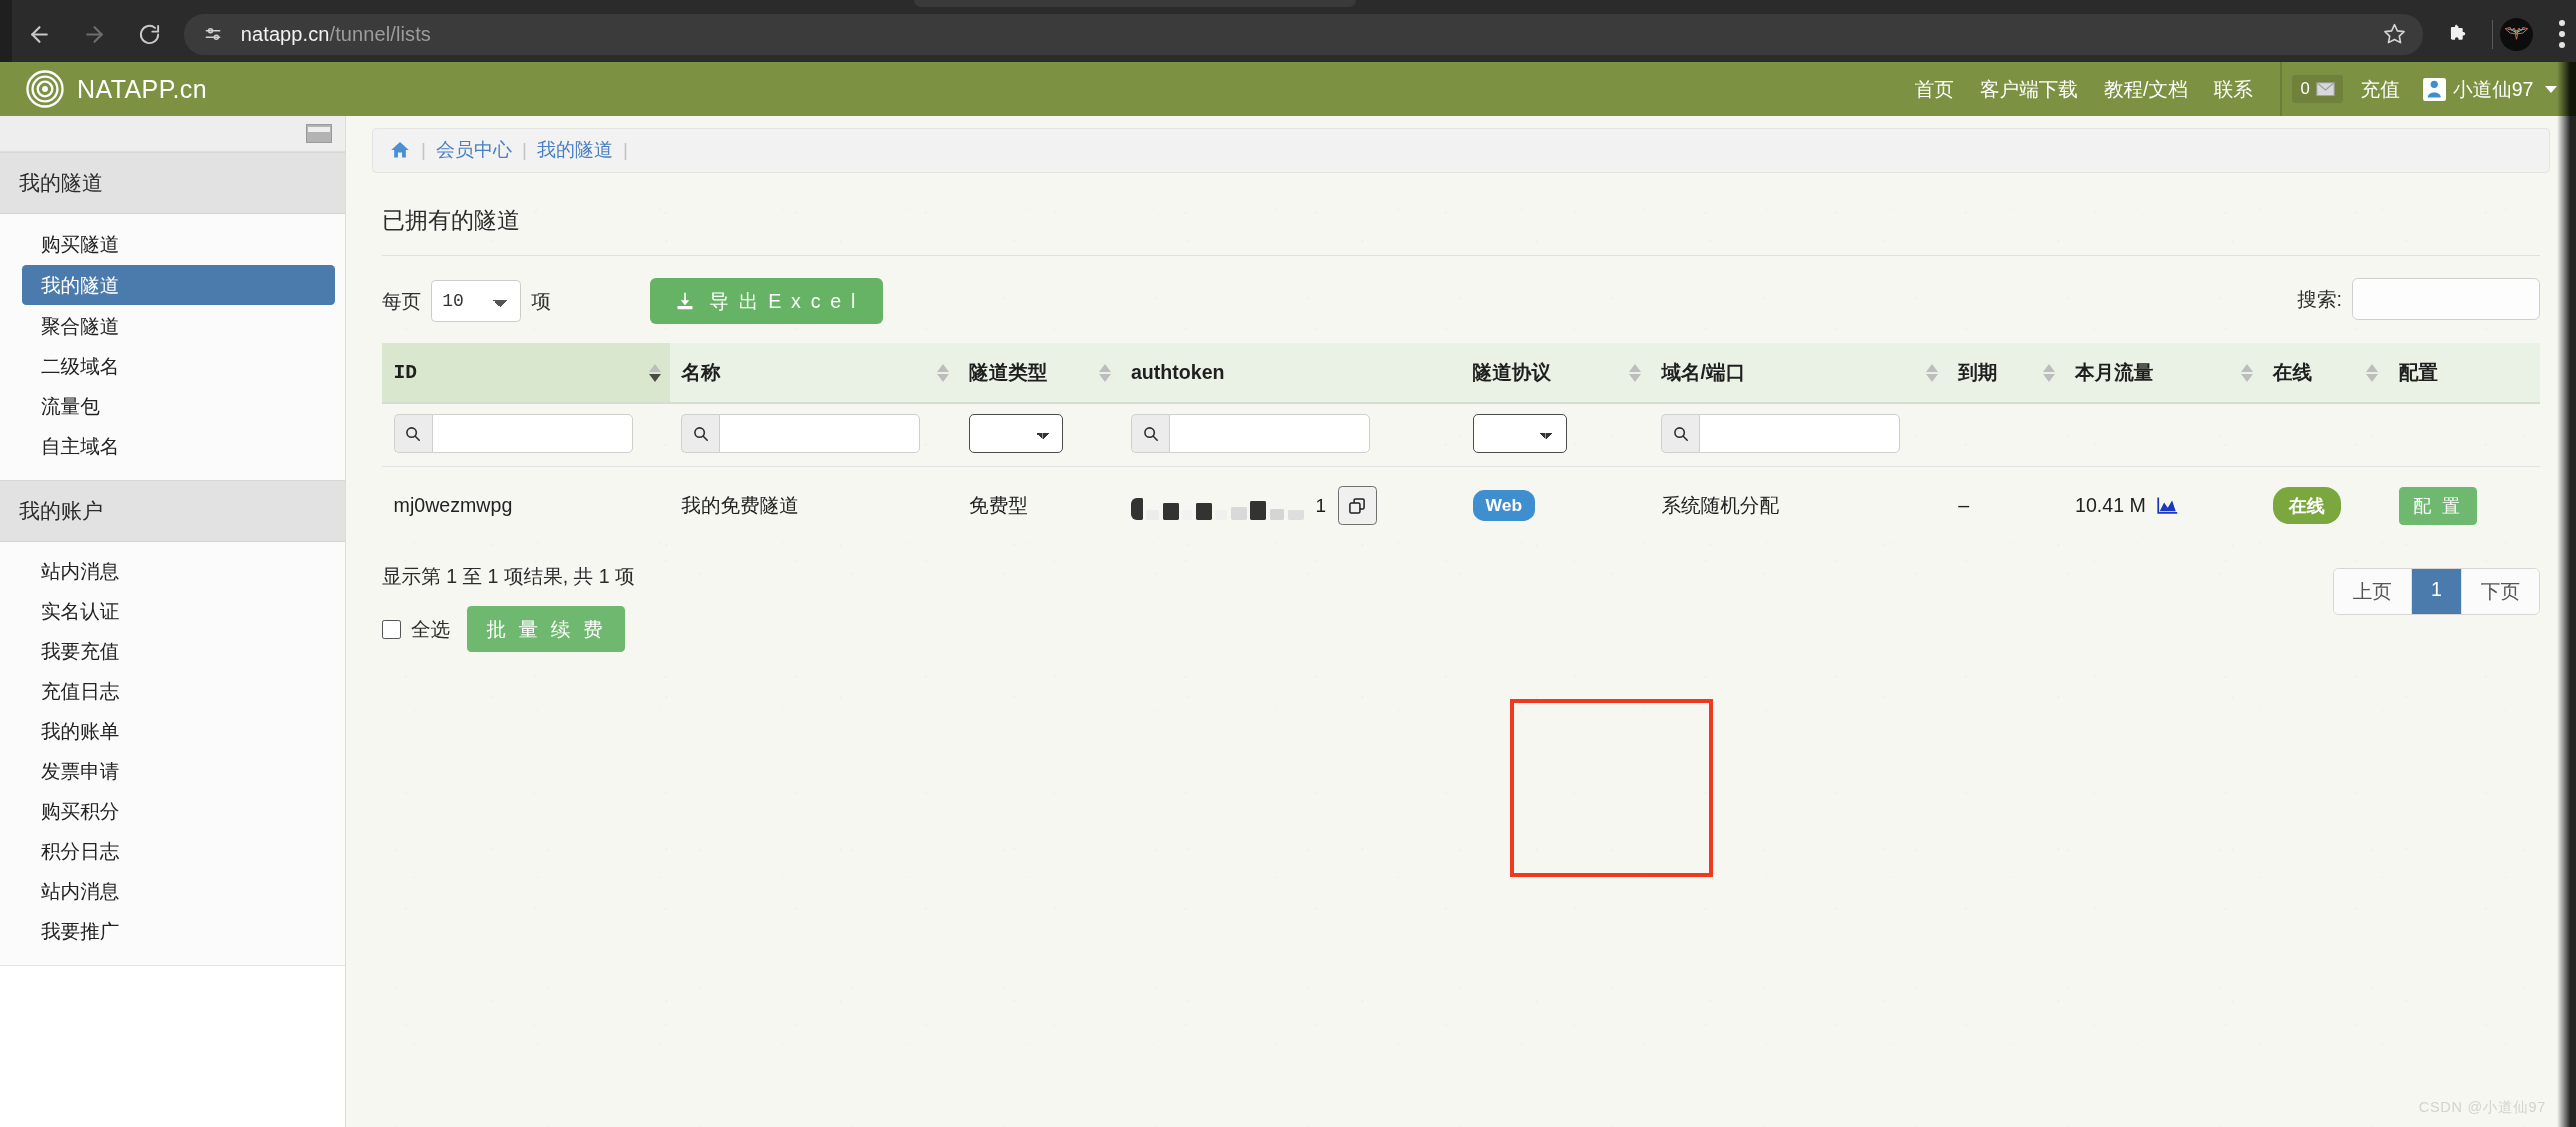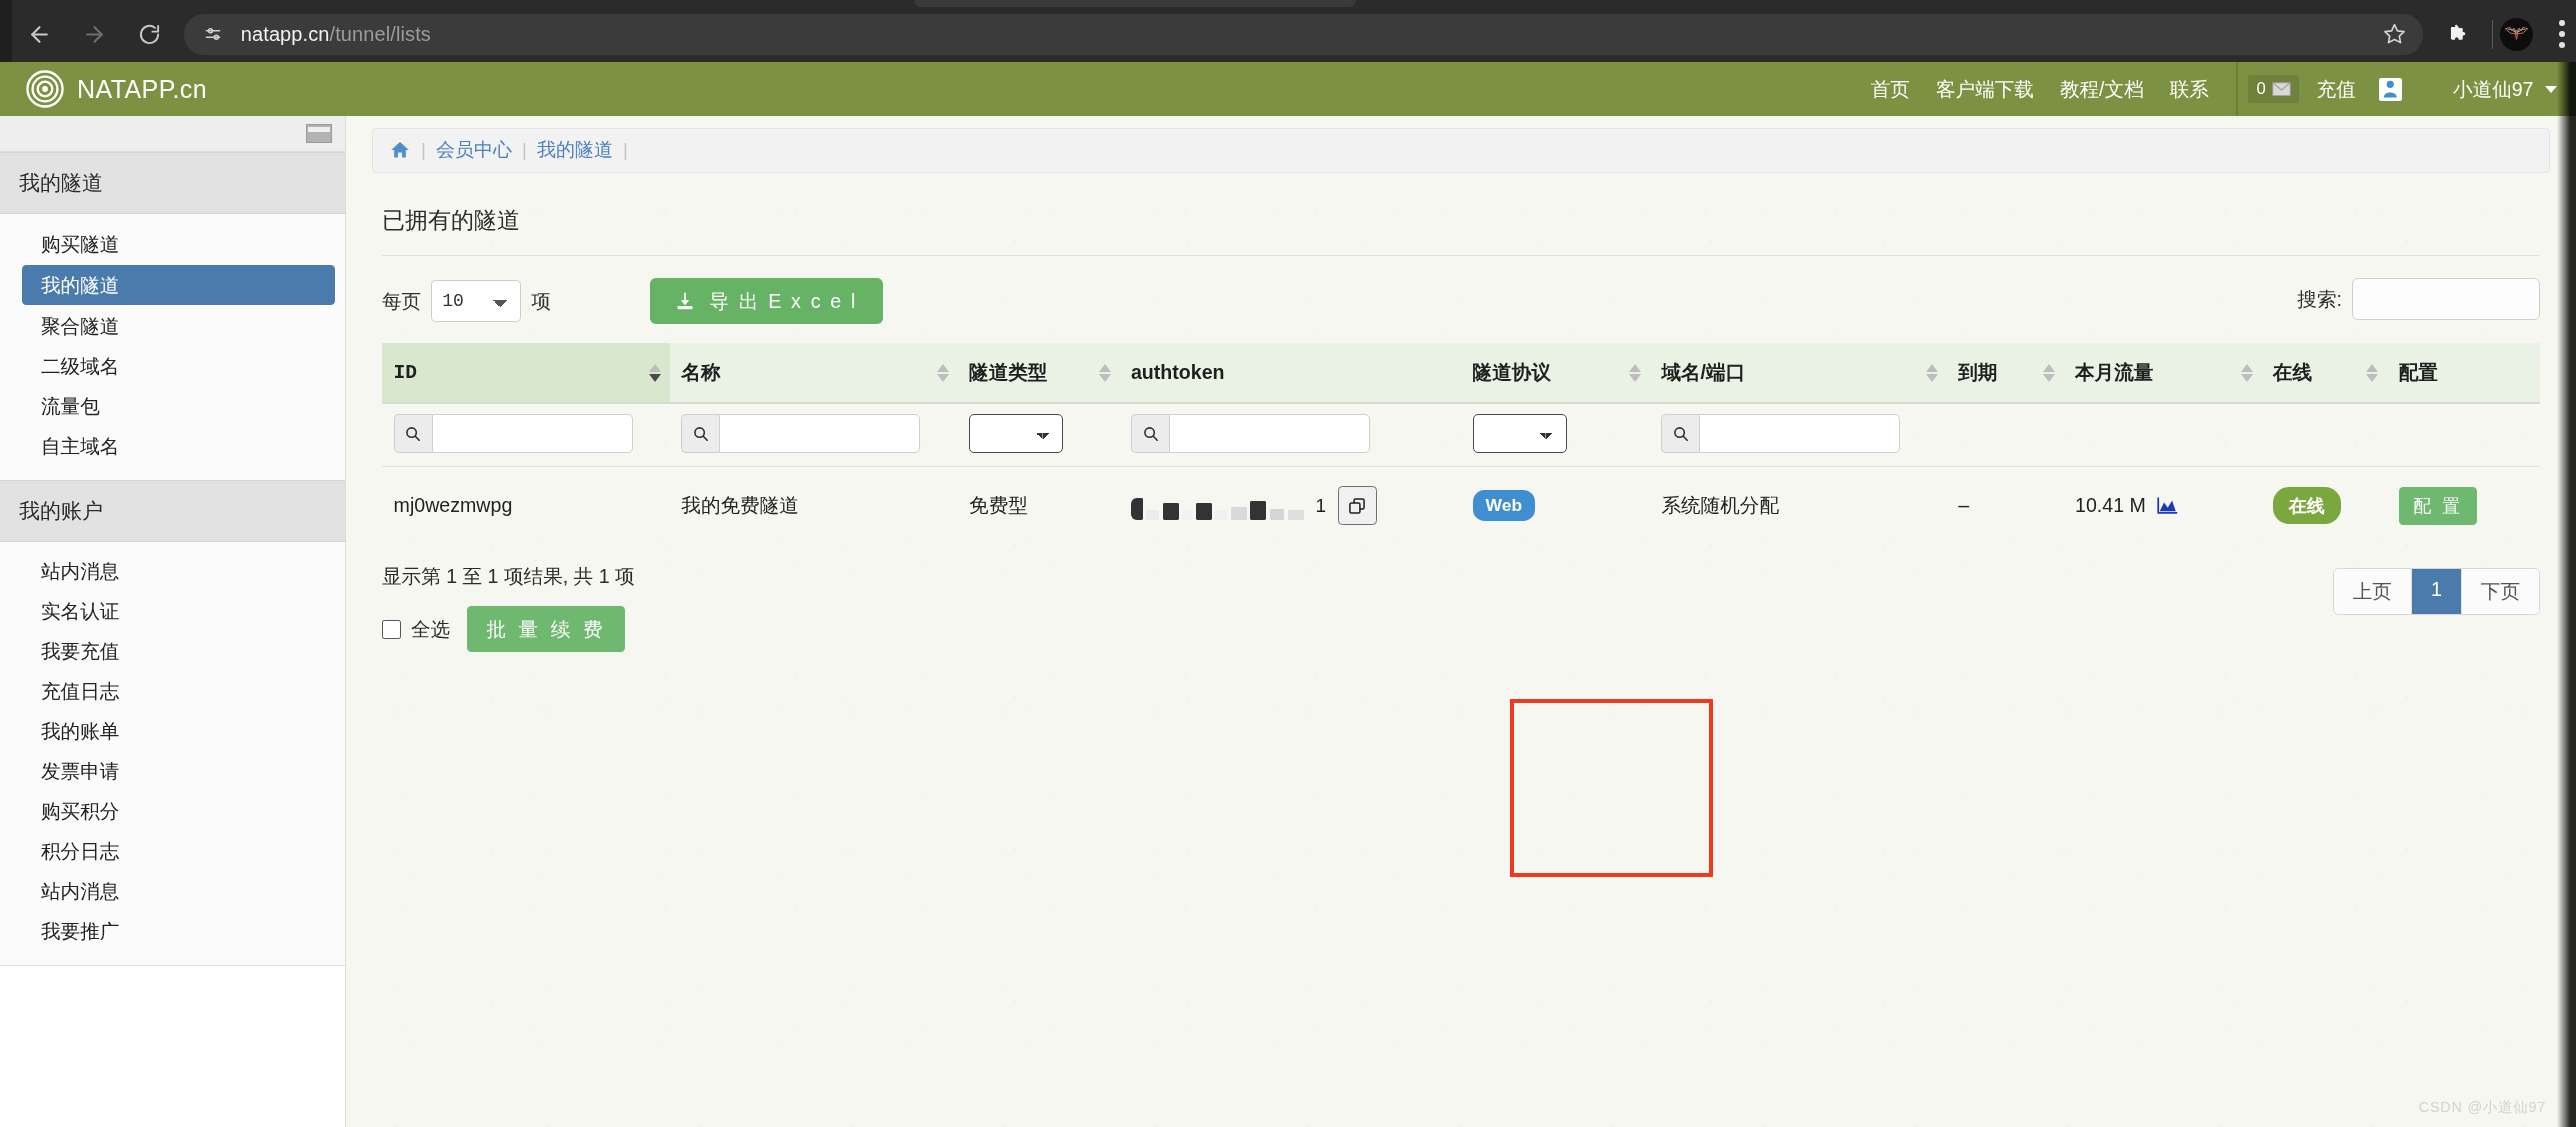--- a/index.html
+++ b/index.html
@@ -99,21 +99,21 @@
   #msg-badge {
     display:flex; align-items:center; gap:5.8px;
     background:#6f813a; border-radius:2.9px; padding:3.6px 8.7px; margin-right:4.3px; cursor:pointer;
   }
   #msg-badge .cnt { color:#fff; font-size:16.7px; }
   #user-chip { display:flex; align-items:center; gap:7.2px; padding:0 19px 0 10px; cursor:pointer; }
   #user-avatar {
     width:23px; height:23px; background:#ffffff; border-radius:2.2px;
     display:flex; align-items:center; justify-content:center; flex:0 0 auto;
   }
-  #user-name { color:#ffffff; font-size:19.6px; white-space:nowrap;margin-left:44px;}
+  #user-name { color:#ffffff; font-size:19.6px; white-space:nowrap;}
   .caret-down {
     width:0;height:0;border-left:6.5px solid transparent;border-right:6.5px solid transparent;
     border-top:7.2px solid #ffffff; margin-left:4.3px;
   }
 
   
   #body-split { position:relative; z-index:2; display:flex; height:1013px; }
 
   
   #sidebar {

